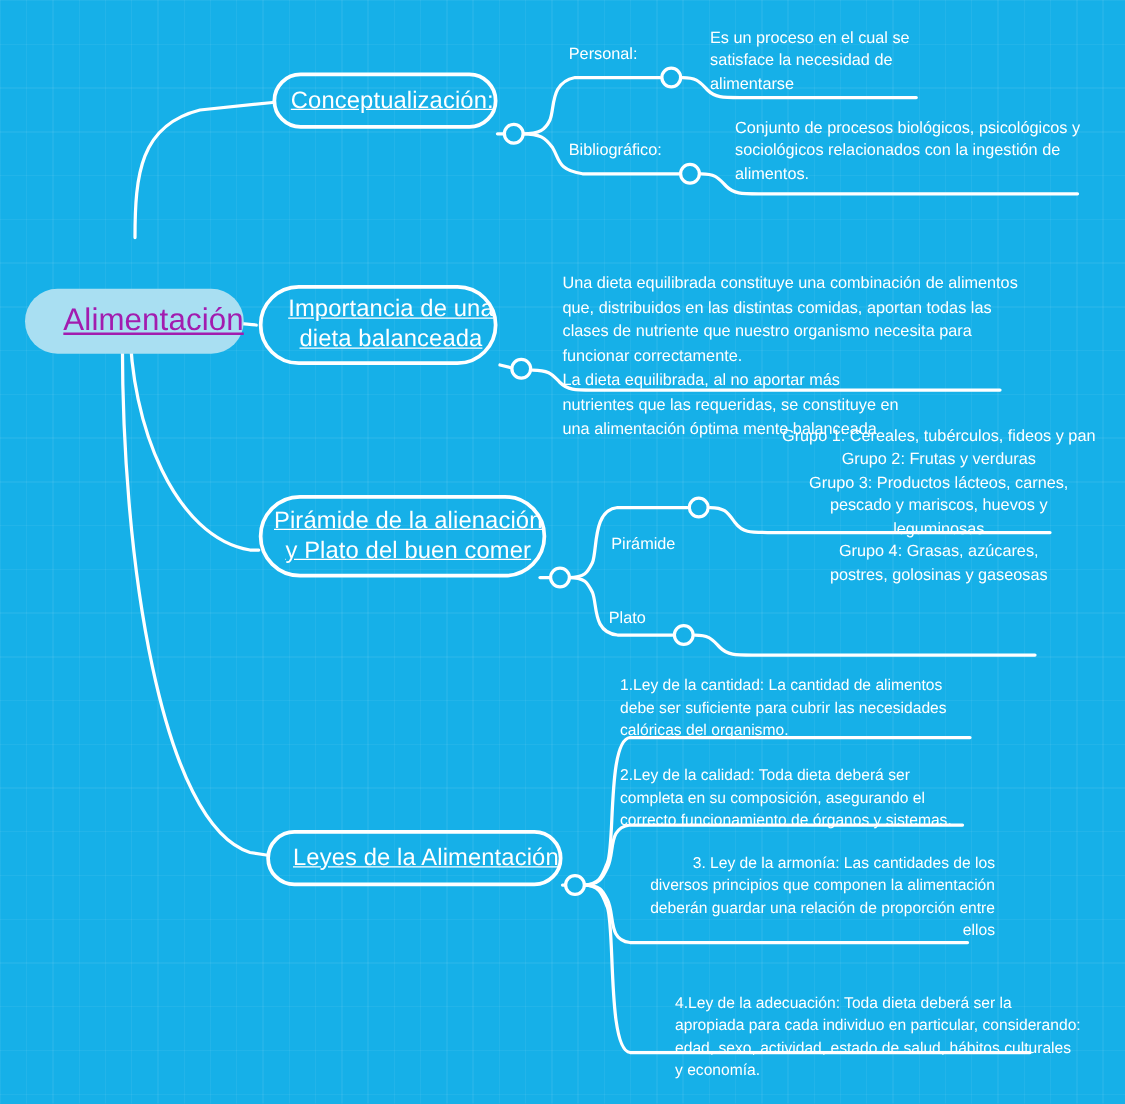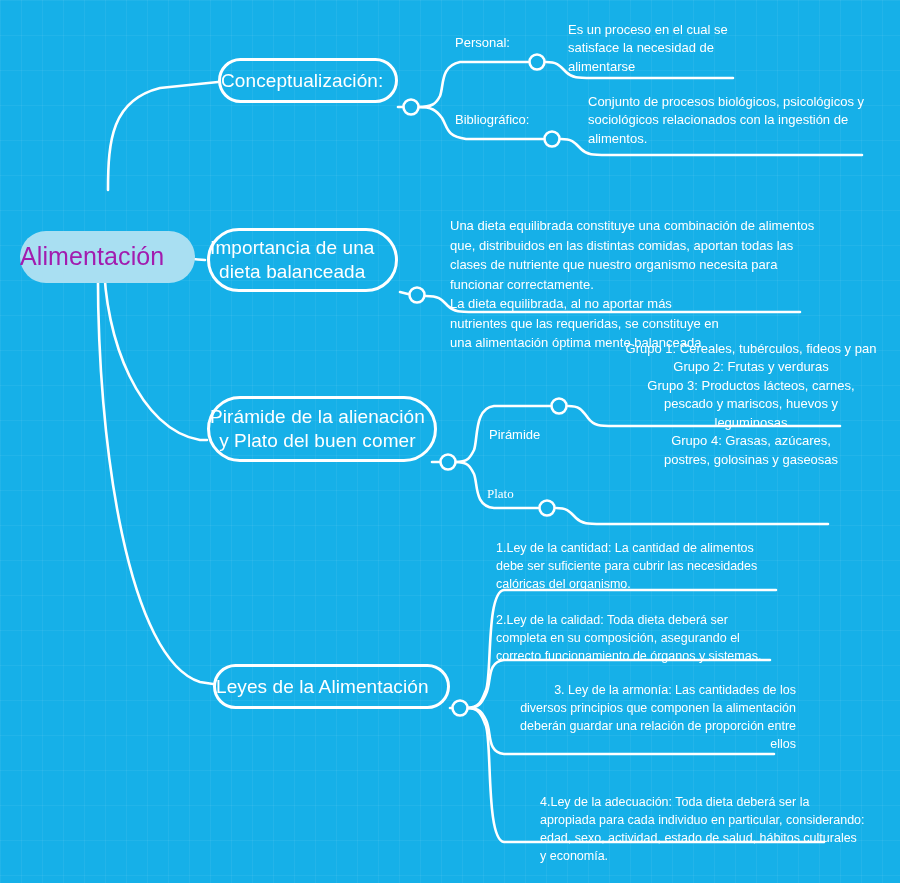--- a/index.html
+++ b/index.html
@@ -17,27 +17,28 @@
       repeating-linear-gradient(to right, rgba(255,255,255,0.055) 0px, rgba(255,255,255,0.055) 1px, transparent 1px, transparent 21px),
       repeating-linear-gradient(to bottom, rgba(255,255,255,0.05) 0px, rgba(255,255,255,0.05) 1px, transparent 1px, transparent 35px),
       #16b0e8;
   }
   #wires{position:absolute;left:0;top:0;width:900px;height:883px;pointer-events:none;}
 
   
   .node{
     position:absolute;
     box-sizing:border-box;
-    display:flex;align-items:center;justify-content:flex-start;
+    display:flex;align-items:center;justify-content:flex-end;
     text-align:center;
     color:#ffffff;
     border:3px solid #ffffff;
     border-radius:40px;
     line-height:1.25;
     letter-spacing:.1px;
+    text-decoration:underline;
   }
   .node.central{
     background:#a9dff2;
     border:none;
     color:#a21caf;
     border-radius:34px;
     font-size:25px;
     box-shadow:0 0 0 0 transparent;
     margin-top:32px;
   }
@@ -145,21 +146,21 @@
   <div class="node branch" style="left:213px;top:664px;width:237px;height:45px;">
     <span>Leyes de la Alimentación</span>
   </div>
 
   <div class="sublabel" style="left:455px;top:35px;">Personal:</div>
 
   <div class="sublabel" style="left:455px;top:112px;">Bibliográfico:</div>
 
   <div class="sublabel" style="left:489px;top:383px;margin-top:44px;">Pirámide</div>
 
-  <div class="sublabel" style="left:487px;top:486px;font-family:Liberation Serif, serif;">Plato</div>
+  <div class="sublabel" style="left:487px;top:486px;">Plato</div>
 
   <div class="textblock" style="left:588px;top:93px;width:310px;">Conjunto de procesos biológicos, psicológicos y
 sociológicos relacionados con la ingestión de
 alimentos.</div>
 
   <div class="textblock" style="left:568px;top:21px;width:300px;">Es un proceso en el cual se
 satisface la necesidad de
 alimentarse</div>
 
   <div class="textblock med" style="left:450px;top:216px;width:400px;">Una dieta equilibrada constituye una combinación de alimentos

